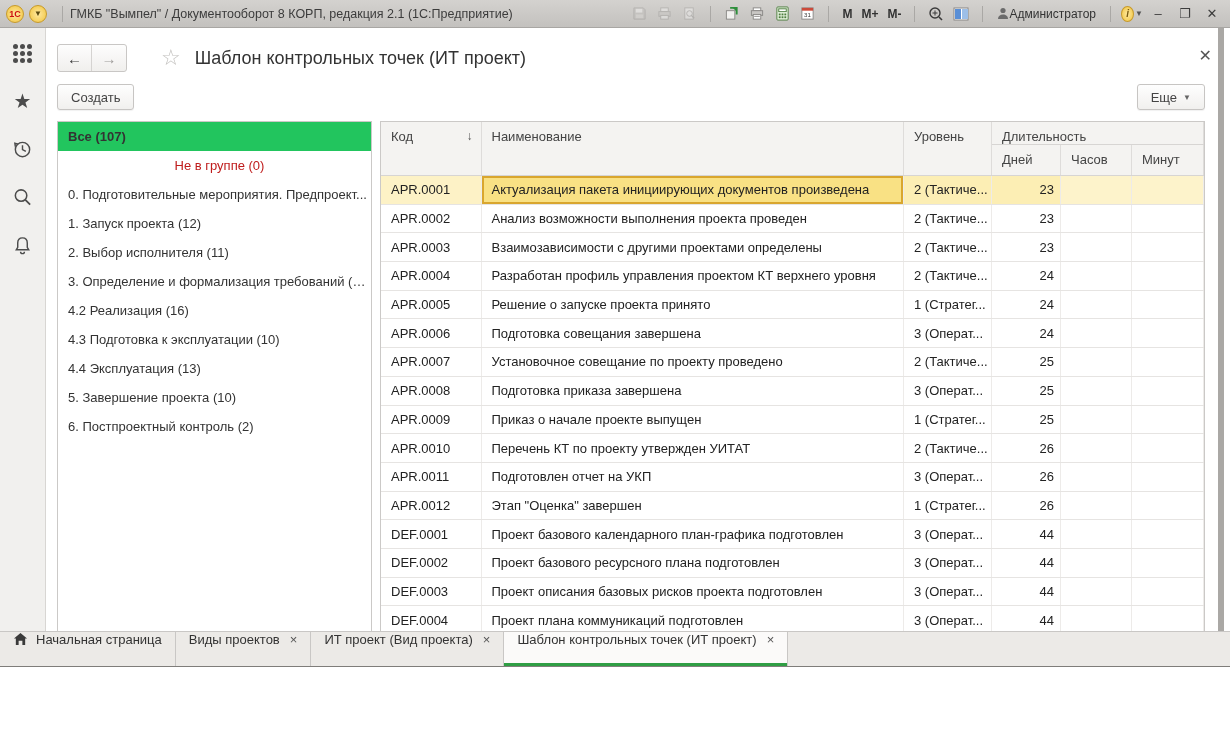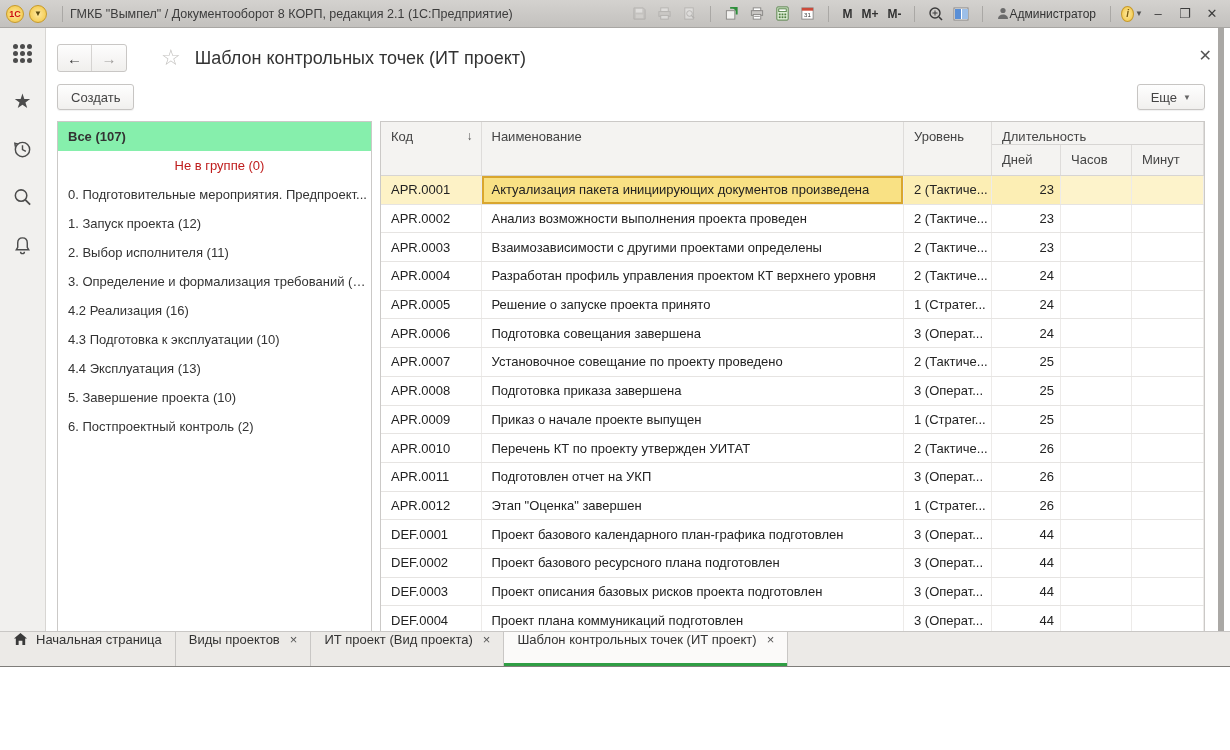--- a/index.html
+++ b/index.html
@@ -44,21 +44,21 @@
 
   .toolbar-row { display:flex; align-items:center; margin-top:10px; padding-right:25px; }
   .btn { height:26px; padding:0 13px; border:1px solid #c7c5c3; border-radius:3px; background:linear-gradient(#fefefe,#f1f0ee); font-size:13px; color:#444; display:flex; align-items:center; box-shadow:0 1px 1px rgba(0,0,0,.06); }
   .btn .caret { font-size:8px; margin-left:6px; color:#666; }
   .spacer { flex:1; }
 
   
   .body-row { display:flex; margin-top:11px; height:560px; padding-right:25px; gap:8px; }
   .tree-panel { width:315px; border:1px solid #cbc9c7; background:#fff; overflow:hidden; }
   .tree-item { height:29px; line-height:29px; padding-left:10px; font-size:13px; color:#333; white-space:nowrap; overflow:hidden; text-overflow:ellipsis; }
-  .tree-item.selected { background:#86efac; font-weight:bold; }
+  .tree-item.selected { background:#22c55e; font-weight:bold; }
   .tree-item.red { color:#bf1b1b;text-align:center; }
 
   
   .table-panel { flex:1; display:flex; flex-direction:column; }
   .grid-wrap { border:1px solid #cbc9c7; background:#fff; height:552px; overflow:hidden; }
   table.grid { border-collapse:collapse; table-layout:fixed; width:100%; }
   table.grid col.c-code{width:100px;} table.grid col.c-level{width:88px;} table.grid col.c-days{width:69px;} table.grid col.c-hours{width:71px;} table.grid col.c-min{width:72px;}
   table.grid th { background:#f4f3f1; font-weight:normal; font-size:13px; color:#444; text-align:left; vertical-align:top; padding:7px 6px 0 10px; border-right:1px solid #dedcda; border-bottom:1px solid #d7d5d3; }
   table.grid th.h-span { height:32px; }
   table.grid tr.h2 th { height:31px; }

